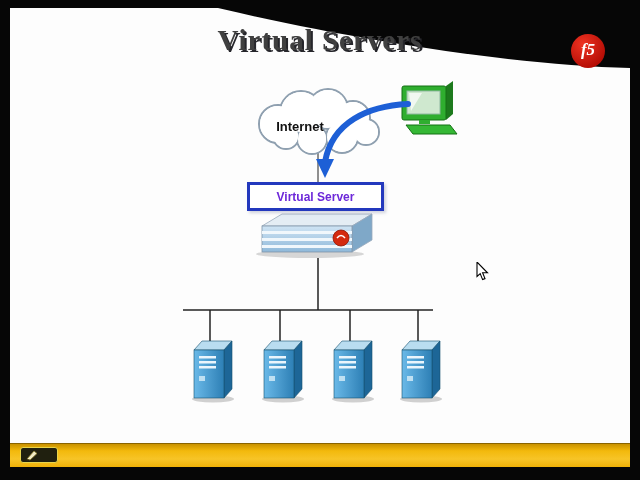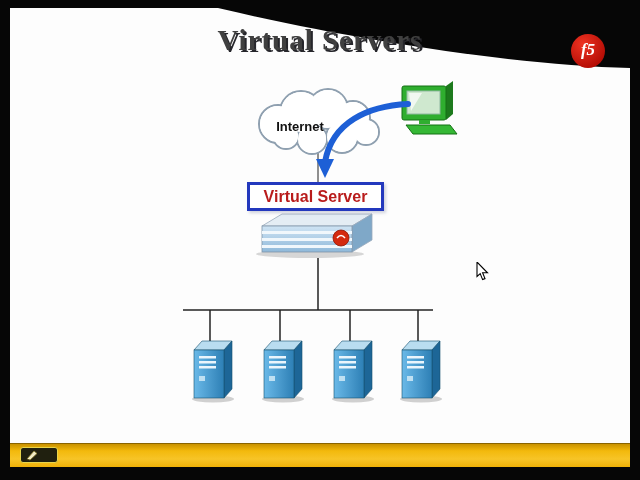--- a/index.html
+++ b/index.html
@@ -52,21 +52,21 @@
   .vs-box {
     position:absolute; left:237px; top:174px;
     width:131px; height:23px;
     background:#ffffff;
     border:3px solid #2338bd;
     z-index:4;
     display:flex; align-items:center; justify-content:center;
     box-shadow:2px 2px 3px rgba(120,130,160,.35);
   }
   .vs-box span {
-    font-weight:bold; font-size:16px; color:#b91c1c;
+    font-weight:bold; font-size:12px; color:#6d28d9;
   }
   .bottom-bar {
     position:absolute; left:0; bottom:0;
     width:620px; height:23px;
     background:linear-gradient(180deg,#c99200 0%, #f3b90c 30%, #f7c427 65%, #eeb008 100%);
     border-top:1px solid #8a6400;
     z-index:7;
   }
   .pen-tool {
     position:absolute; left:10px; top:3px;

